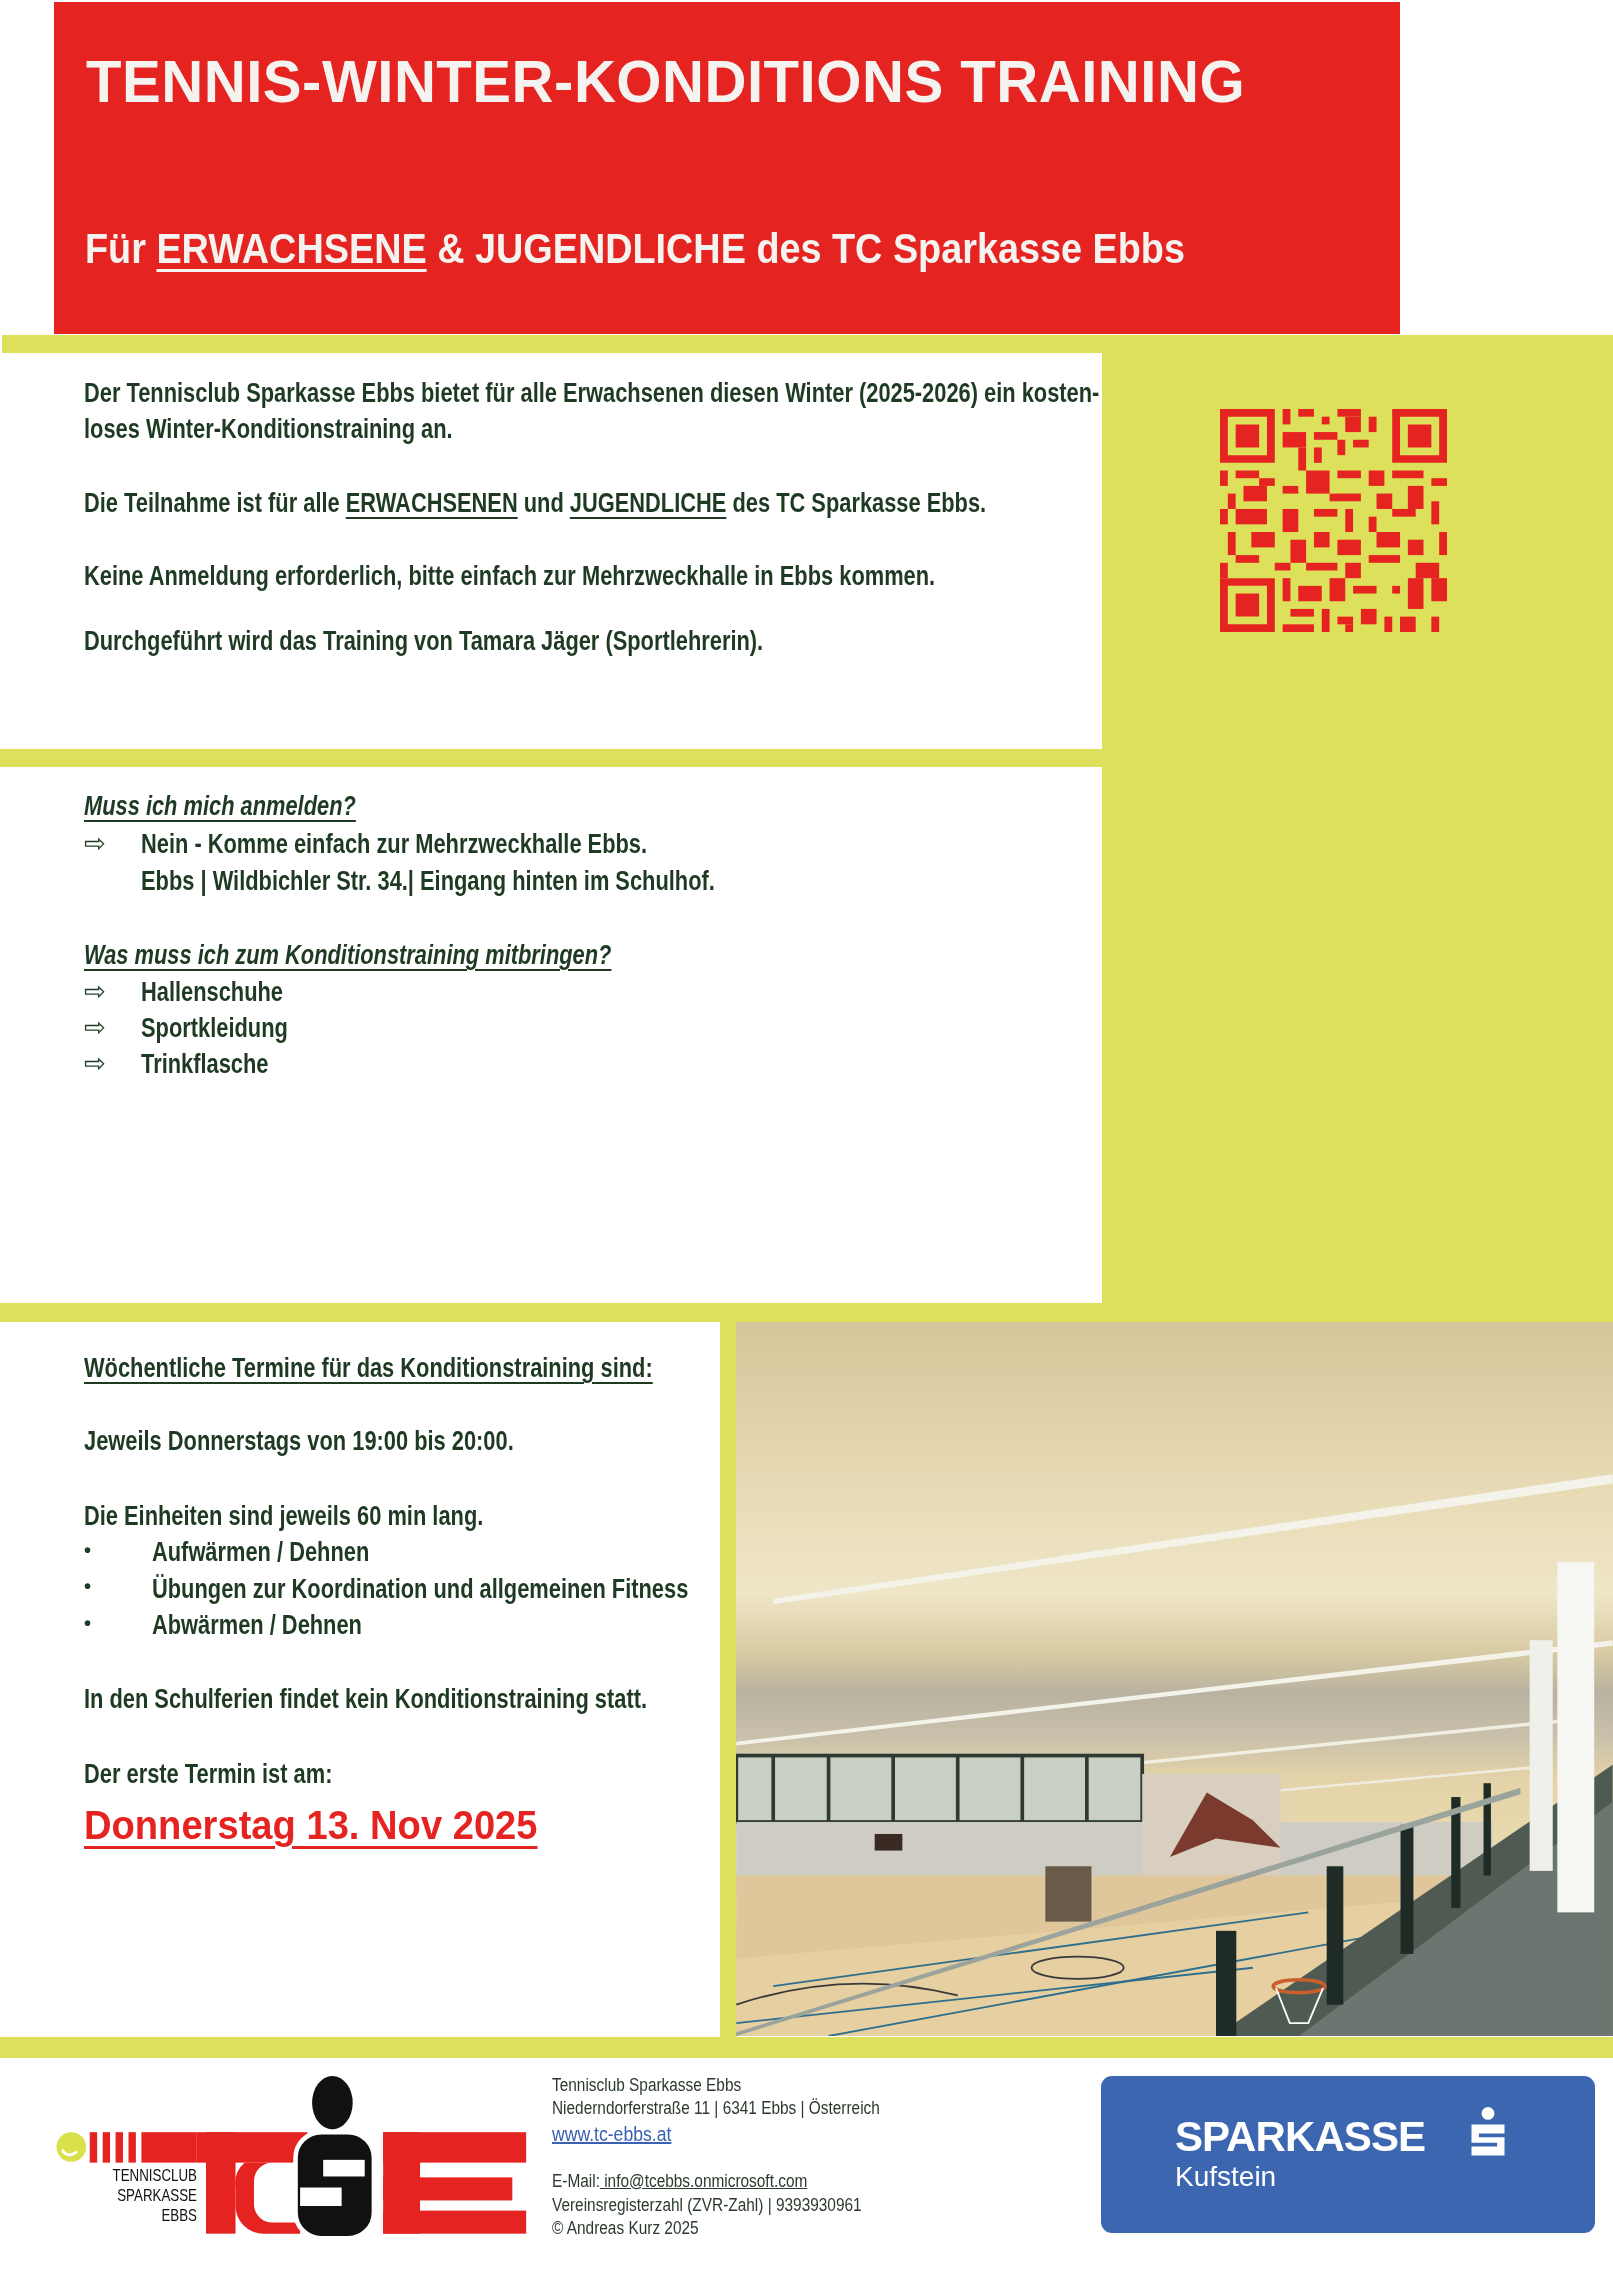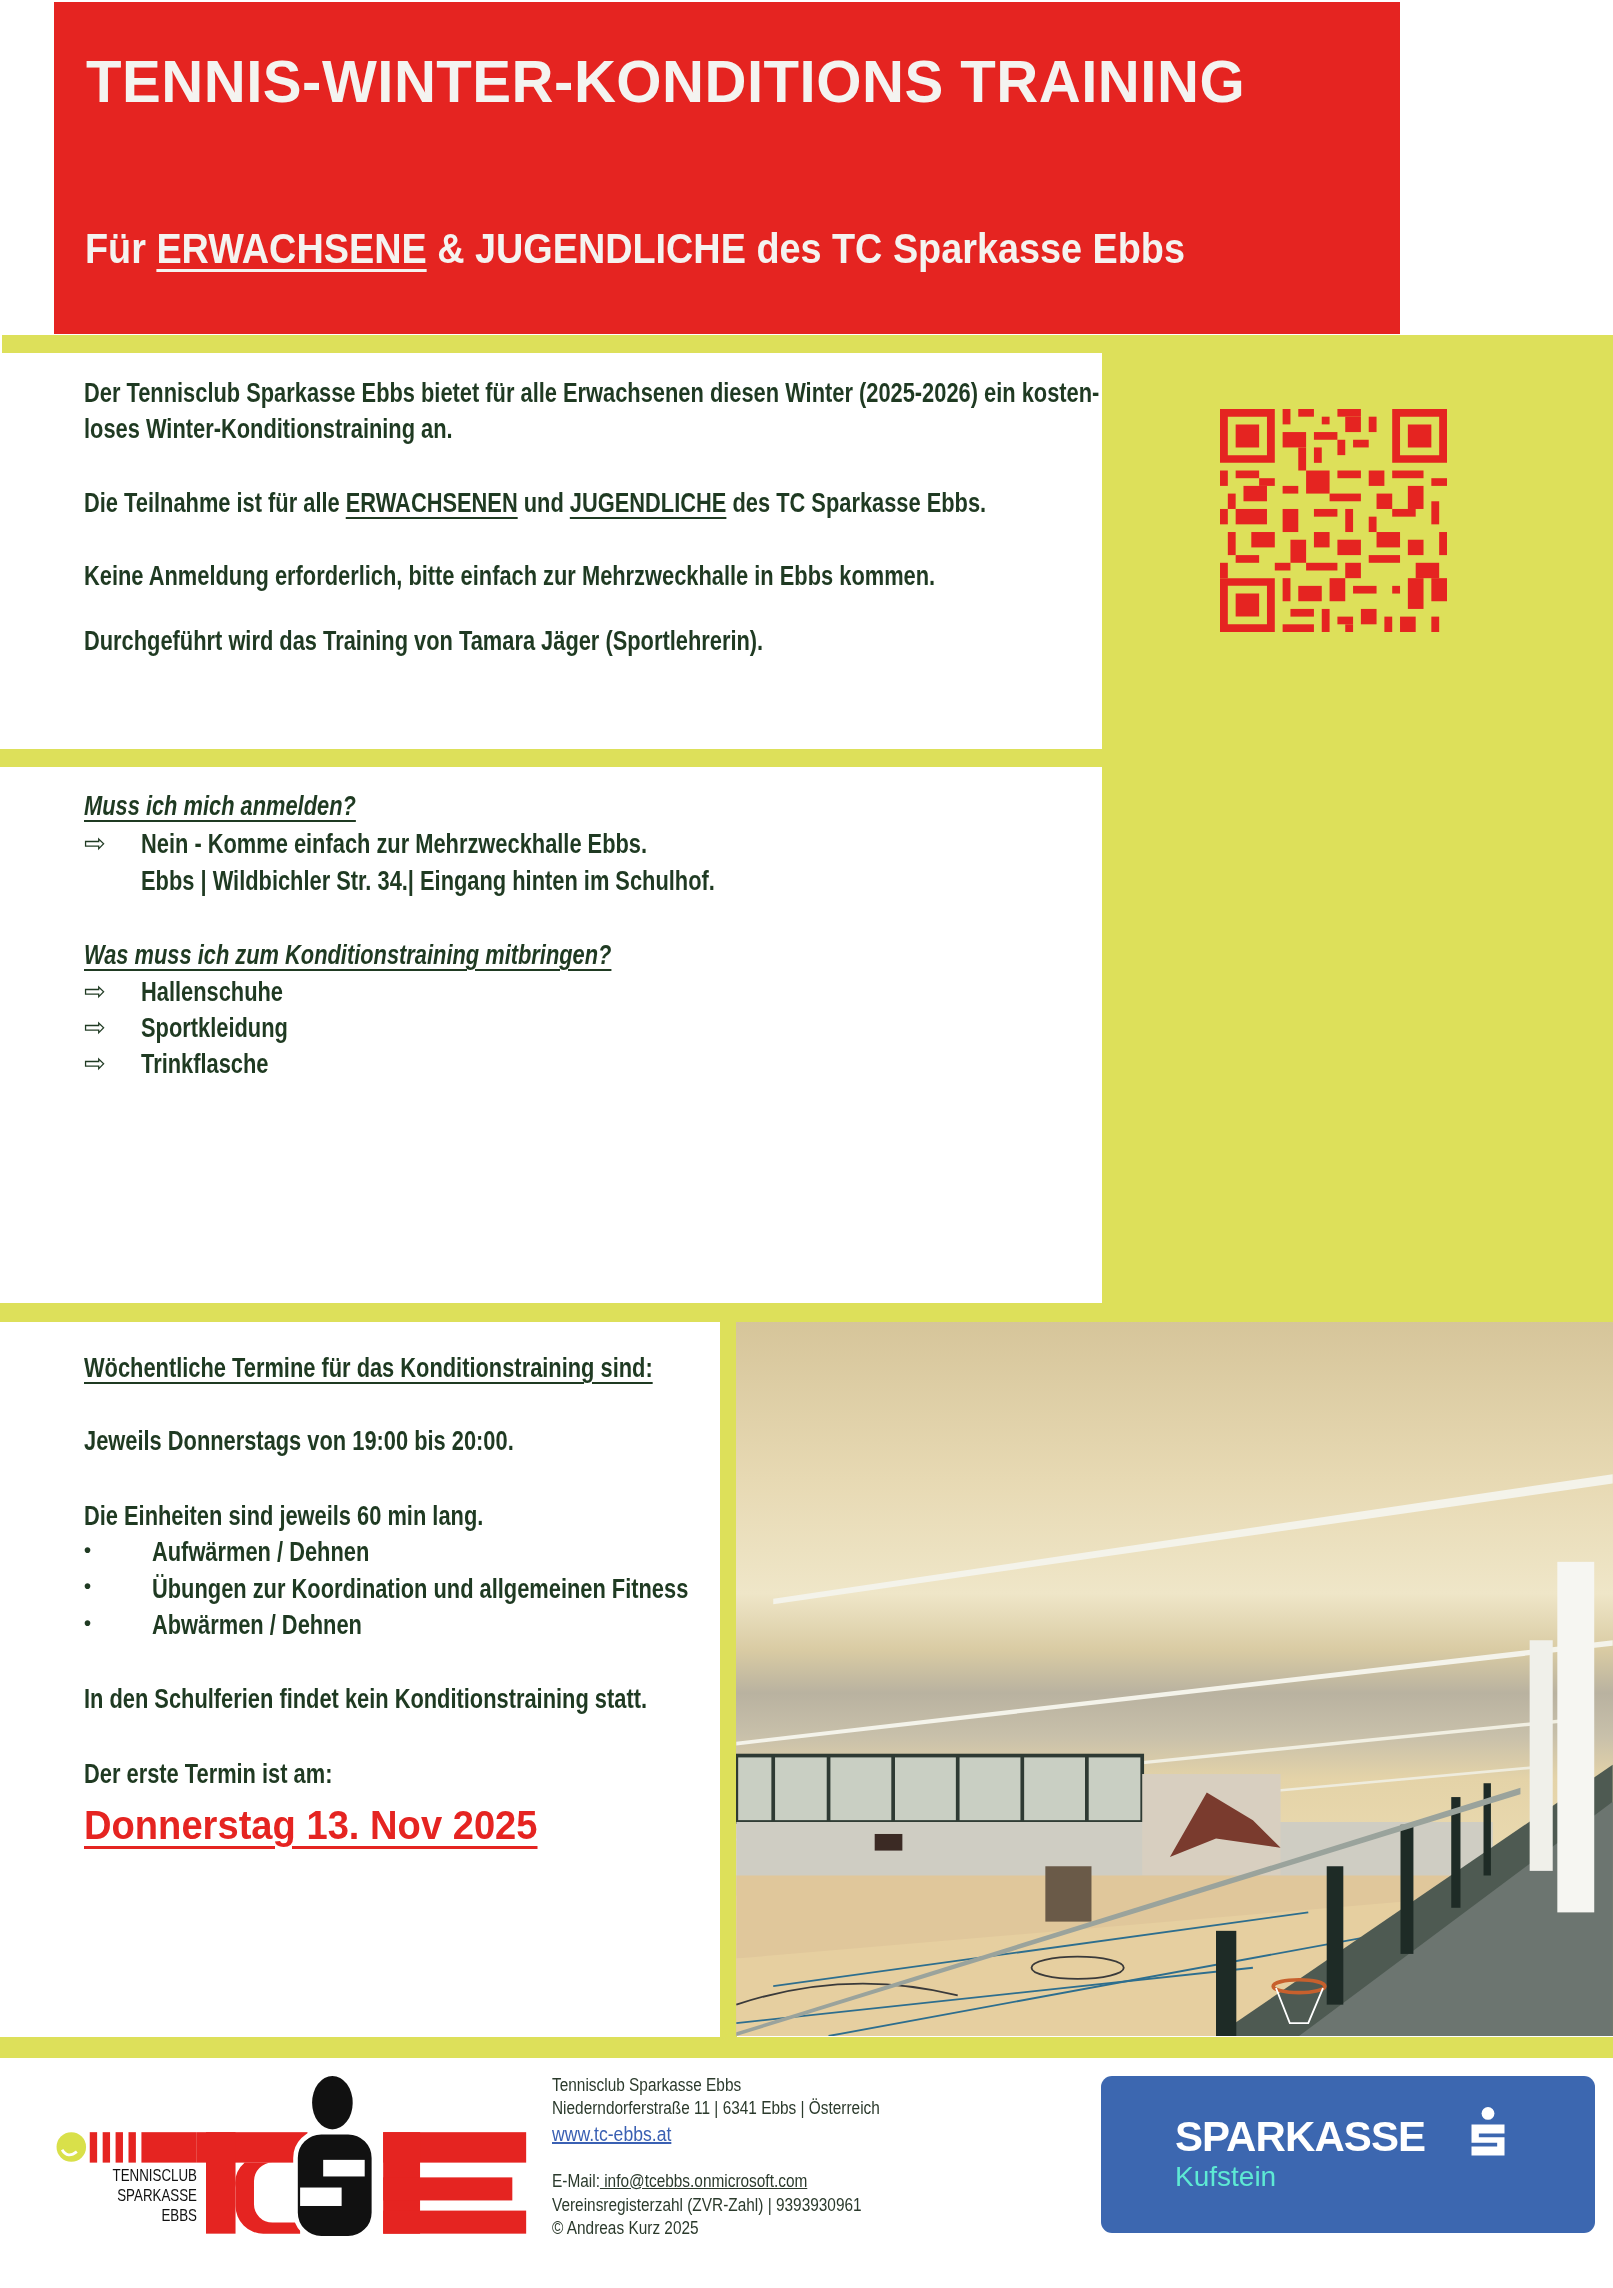--- a/index.html
+++ b/index.html
@@ -20,21 +20,21 @@
   .bullet { font-size:20px; font-weight:bold; color:#1f3a22; }
   .firstdate { left:84px; top:1802px; font-size:41px; font-weight:bold; color:#e52421; white-space:nowrap;
                text-decoration:underline; text-decoration-thickness:2.8px; text-underline-offset:6.5px;
                transform:scaleX(0.93); transform-origin:left top; }
   .photo { left:736px; top:1322px; width:877px; height:714px; overflow:hidden;
            background:linear-gradient(180deg,#d6c59a 0%,#e7d9b3 22%,#efe6c8 38%,#d9cba3 46%,#b9b2a0 52%,#c8c0aa 58%,#e4d3a8 64%,#ecdcb2 78%,#dcc89a 100%); }
   .footer-text { left:552px; font-size:17.5px; color:#2b3a2c; white-space:nowrap; transform:scaleX(0.88); transform-origin:left top; }
   .footer-link { color:#3a60b3; text-decoration:underline; }
   .spk { left:1101px; top:2076px; width:494px; height:157px; background:#3c67b0; border-radius:11px; }
   .spk-name { left:74px; top:37px; font-size:42px; font-weight:bold; color:#fff; letter-spacing:-0.9px; white-space:nowrap; }
-  .spk-city { left:74px; top:85px; font-size:28px; color:#5eead4; white-space:nowrap; }
+  .spk-city { left:74px; top:85px; font-size:28px; color:#ffffff; white-space:nowrap; }
 </style>
 </head>
 <body>
 
 <div class="abs header"></div>
 <div class="abs title">TENNIS-WINTER-KONDITIONS TRAINING</div>
 <div class="abs subtitle"><span>Für </span><u>ERWACHSENE</u><span> &amp; JUGENDLICHE des TC Sparkasse Ebbs</span></div>
 
 <div class="abs lime" style="left:1.8px;top:335px;width:1611px;height:17.5px;"></div>
 <div class="abs lime" style="left:1102px;top:353px;width:511px;height:969px;"></div>

